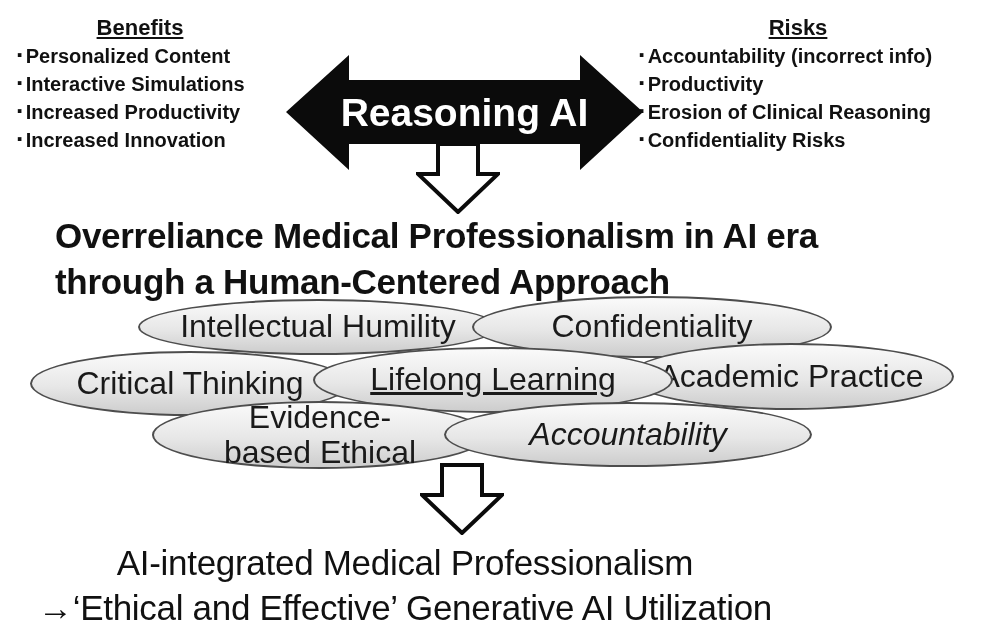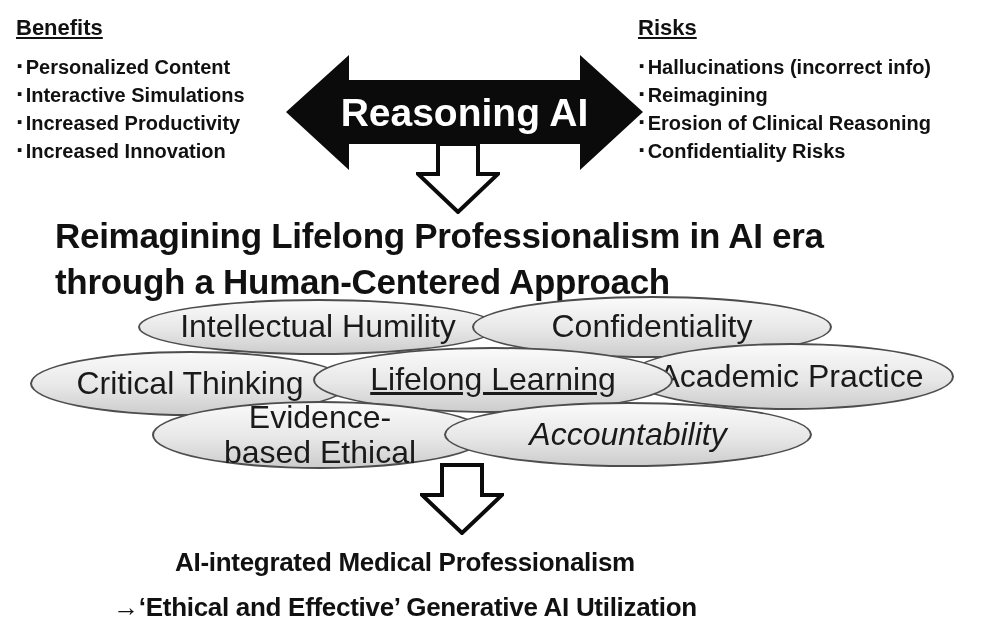--- a/index.html
+++ b/index.html
@@ -12,25 +12,25 @@
   .canvas {
     position:relative; width:986px; height:635px;
     background:var(--background,#fff); overflow:hidden;
   }
   
   .list-panel { position:absolute; }
   .panel-benefits { left:16px; top:15px; width:280px; }
   .panel-risks   { left:638px; top:15px; width:348px; }
   .panel-title {
     font-weight:bold; font-size:22px; line-height:26px;
-    text-decoration:underline; 
+    text-decoration:underline; text-align:center;
   }
   .panel-benefits .panel-title { width:248px; }
   .panel-risks   .panel-title { width:320px; }
-  .bullet-list { list-style:none; margin:12px 0 0 0; padding:0; }
+  .bullet-list { list-style:none; margin:1px 0 0 0; padding:0; }
   .bullet-list li {
     font-weight:bold; font-size:20px; line-height:27px; white-space:nowrap;
   }
   .dot { font-size:26px; line-height:27px; vertical-align:-1px; margin-right:1px; }
   
   .dbl-arrow-svg { position:absolute; left:286px; top:55px; width:357px; height:115px; }
   .dbl-arrow-svg polygon { fill:var(--arrow-fill,#0b0b0b); }
   .dbl-arrow-label {
     position:absolute; left:286px; top:55px; width:357px; height:115px;
     display:flex; align-items:center; justify-content:center;
@@ -43,21 +43,21 @@
   .down-arrow-1 { left:416px; top:142px; }
   .down-arrow-2 { left:420px; top:463px; }
   
   .reframe {
     position:absolute; left:55px; top:213px;
     font-weight:bold; font-size:35px; line-height:46px;
     letter-spacing:-0.3px; white-space:nowrap;
   }
   .outcome {
     position:absolute; left:0; top:540px; width:810px;
-    text-align:center; font-weight:bold; font-size:26px; line-height:45px;
+    text-align:center; font-weight:normal; font-size:35px; line-height:45px;
     letter-spacing:-0.3px; white-space:nowrap;
   }
   
   .oval {
     position:absolute; border:2px solid var(--oval-border,#4d4d4d);
     border-radius:50%;
     background:linear-gradient(to bottom, var(--oval-top,#fafafa) 0%, #e7e7e7 55%, var(--oval-bottom,#cdcdcd) 100%);
     display:flex; align-items:center; justify-content:center;
     font-size:32px; line-height:1.1; text-align:center; color:#1a1a1a;
   }
@@ -81,38 +81,38 @@
       <li><span class="dot">·</span><span>Personalized Content</span></li>
       <li><span class="dot">·</span><span>Interactive Simulations</span></li>
       <li><span class="dot">·</span><span>Increased Productivity</span></li>
       <li><span class="dot">·</span><span>Increased Innovation</span></li>
     </ul>
   </div>
 
   <div class="list-panel panel-risks">
     <div class="panel-title">Risks</div>
     <ul class="bullet-list">
-      <li><span class="dot">·</span><span>Hallucinations (incorrect info)</span></li>
-      <li><span class="dot">·</span><span>Reimagining</span></li>
+      <li><span class="dot">·</span><span>Accountability (incorrect info)</span></li>
+      <li><span class="dot">·</span><span>Productivity</span></li>
       <li><span class="dot">·</span><span>Erosion of Clinical Reasoning</span></li>
       <li><span class="dot">·</span><span>Confidentiality Risks</span></li>
     </ul>
   </div>
 
   <svg class="dbl-arrow-svg" viewBox="0 0 357 115" aria-hidden="true">
     <polygon points="0,57 63,0 63,25 294,25 294,0 357,57 294,115 294,89 63,89 63,115"></polygon>
   </svg>
   <div class="dbl-arrow-label">Reasoning AI</div>
 
   <svg class="down-arrow down-arrow-1" viewBox="0 0 84 72" aria-hidden="true">
     <polygon points="22,2 62,2 62,32 82,32 42,70 2,32 22,32"></polygon>
   </svg>
 
   <div class="reframe">
-    <div>Reimagining Lifelong Professionalism in AI era</div>
+    <div>Overreliance Medical Professionalism in AI era</div>
     <div>through a Human-Centered Approach</div>
   </div>
 
   <div class="oval oval-ih">
       <span class="oval-text">Intellectual Humility</span>
     </div>
   <div class="oval oval-conf">
       <span class="oval-text">Confidentiality</span>
     </div>
   <div class="oval oval-ct">

